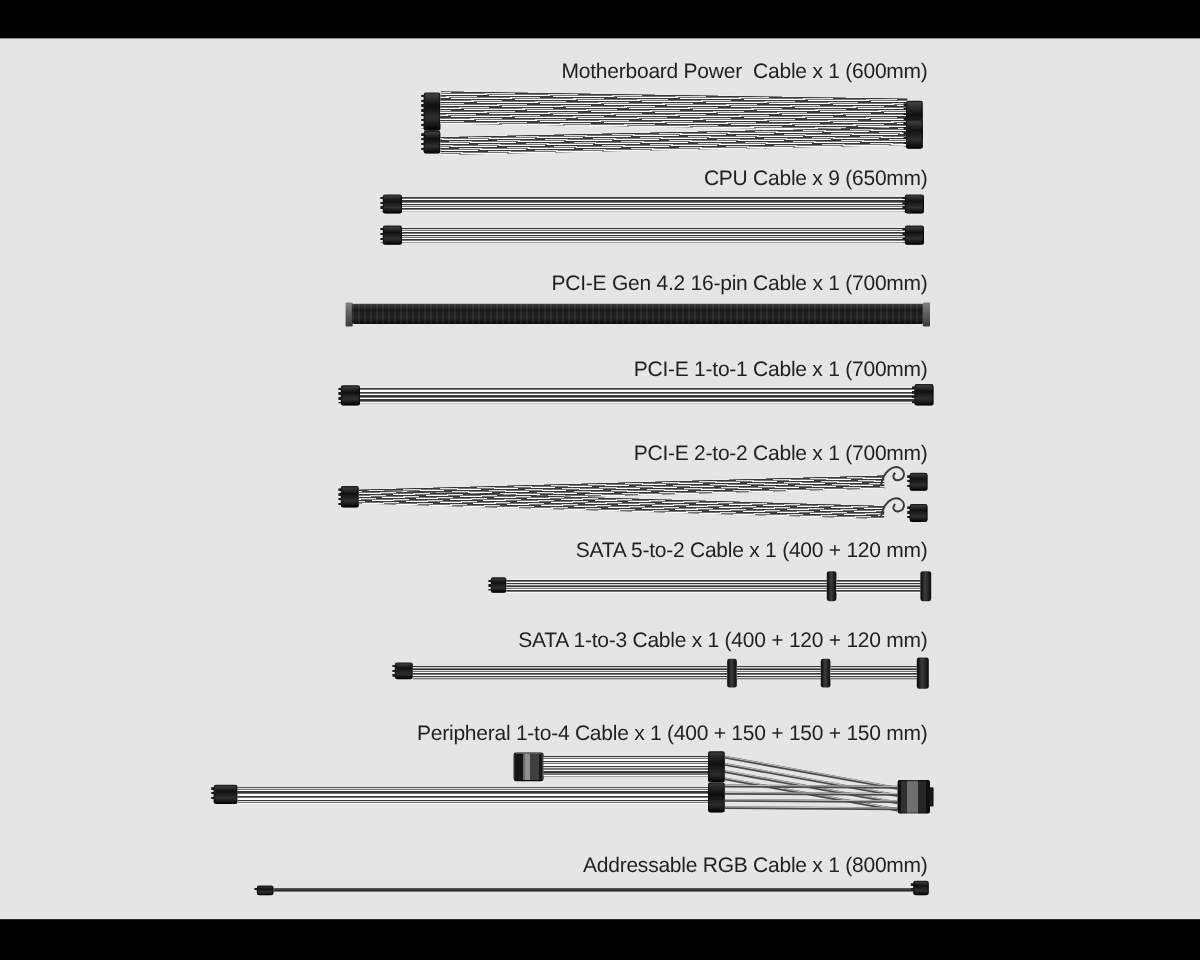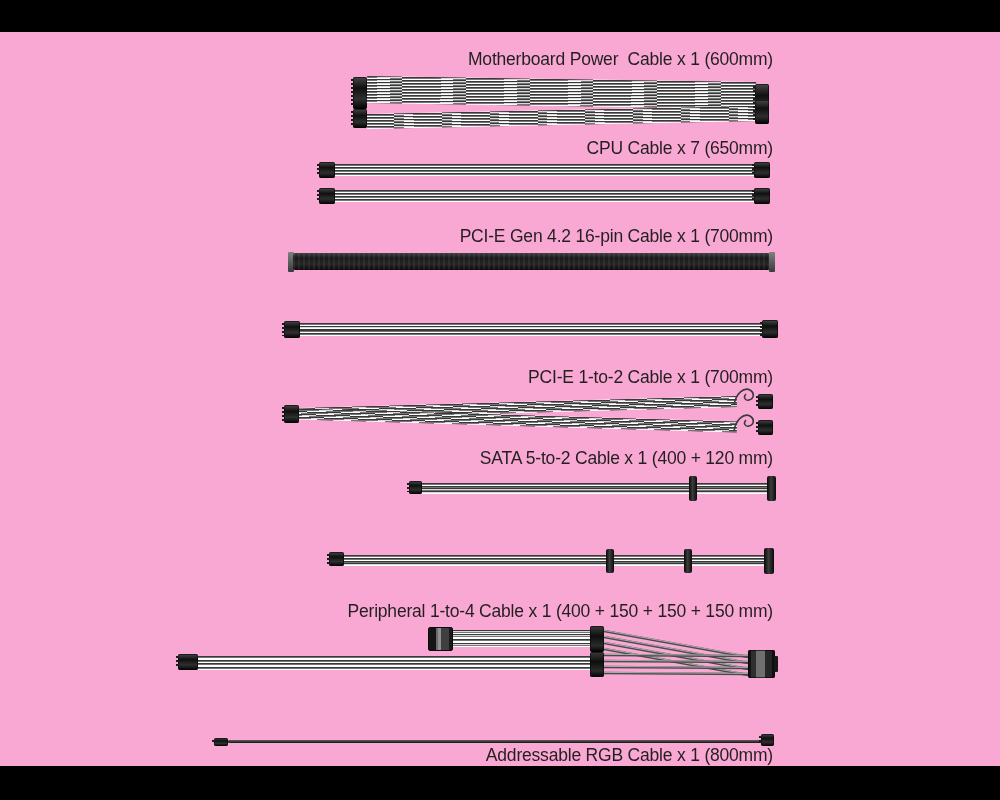--- a/index.html
+++ b/index.html
@@ -1,28 +1,28 @@
 <!DOCTYPE html>
 <html><head>
 <meta charset="utf-8">
 <style>
   html,body{margin:0;padding:0;background:#ffffff;}
   #stage{
     position:relative;width:1000px;height:800px;overflow:hidden;
-    background:#f9a8d4;font-family:"Liberation Sans", sans-serif;
+    background:#e5e5e5;font-family:"Liberation Sans", sans-serif;
   }
   .letterbox{position:absolute;left:0;width:1000px;background:#000;}
   #letterbox-top{top:0;height:32px;}
   #letterbox-bottom{top:766px;height:34px;}
   .label{
     position:absolute;right:227px;height:22px;line-height:22px;
     font-size:17.5px;letter-spacing:-0.2px;color:#231f20;white-space:pre;
   }
   .row-1{top:48px}.row-2{top:137px}.row-3{top:225px}.row-4{top:296px}
-  .row-5{top:366px}.row-6{top:447px}.row-7{top:522px}.row-8{top:600px}.row-9{top:744px}
+  .row-5{top:366px}.row-6{top:447px}.row-7{top:522px}.row-8{top:600px}.row-9{top:710px}
   .shape{position:absolute;}
   .conn{
     background:linear-gradient(180deg,#474747 0%,#101010 35%,#2f2f2f 68%,#000 100%);
     border-radius:2px;box-shadow:inset 0 0 0 1px rgba(0,0,0,.55);
   }
   .conn::before{
     content:"";position:absolute;left:-2px;top:2px;bottom:2px;width:3px;
     background:repeating-linear-gradient(180deg,#1c1c1c 0 2px,rgba(0,0,0,0) 2px 4px);
   }
   .block{
@@ -56,24 +56,26 @@
   .ribbon{box-shadow:inset 0 0 0 0 transparent;}
 </style>
 </head>
 <body>
 
 <div id="stage">
   <div id="letterbox-top" class="letterbox"></div>
   <div id="letterbox-bottom" class="letterbox"></div>
 
   <div class="label row-1">Motherboard Power  Cable x 1 (600mm)</div>
-  <div class="label row-2">CPU Cable x 7 (650mm)</div>
+  <div class="label row-2">CPU Cable x 9 (650mm)</div>
   <div class="label row-3">PCI-E Gen 4.2 16-pin Cable x 1 (700mm)</div>
-  <div class="label row-5">PCI-E 1-to-2 Cable x 1 (700mm)</div>
+  <div class="label row-4">PCI-E 1-to-1 Cable x 1 (700mm)</div>
+  <div class="label row-5">PCI-E 2-to-2 Cable x 1 (700mm)</div>
   <div class="label row-6">SATA 5-to-2 Cable x 1 (400 + 120 mm)</div>
+  <div class="label row-7">SATA 1-to-3 Cable x 1 (400 + 120 + 120 mm)</div>
   <div class="label row-8">Peripheral 1-to-4 Cable x 1 (400 + 150 + 150 + 150 mm)</div>
   <div class="label row-9">Addressable RGB Cable x 1 (800mm)</div>
 
   <div id="cable-layer">
       <div class="shape conn" style="position: absolute; left: 353px; top: 77px; width: 14px; height: 32px;"></div>
       <div class="shape ribbon" style="background: repeating-linear-gradient(rgb(56, 56, 56) 0px, rgb(56, 56, 56) 1px, rgb(217, 217, 217) 1px, rgb(217, 217, 217) 1.4px, rgb(117, 117, 117) 1.4px, rgb(117, 117, 117) 2.2px, rgb(255, 255, 255) 2.2px, rgb(255, 255, 255) 3px); position: absolute; left: 367px; top: 79px; width: 389px; height: 27px; transform: rotate(0.9deg); transform-origin: center center;"></div>
       <div class="shape conn" style="position: absolute; left: 755px; top: 84px; width: 14px; height: 33px;"></div>
       <div class="shape conn" style="position: absolute; left: 353px; top: 109px; width: 14px; height: 19px;"></div>
       <div class="shape ribbon" style="background: repeating-linear-gradient(rgb(56, 56, 56) 0px, rgb(56, 56, 56) 1px, rgb(217, 217, 217) 1px, rgb(217, 217, 217) 1.4px, rgb(117, 117, 117) 1.4px, rgb(117, 117, 117) 2.2px, rgb(255, 255, 255) 2.2px, rgb(255, 255, 255) 3px); position: absolute; left: 367px; top: 110px; width: 389px; height: 15px; transform: rotate(-1.2deg); transform-origin: center center;"></div>
       <div class="shape conn" style="position: absolute; left: 755px; top: 100px; width: 14px; height: 24px;"></div>

